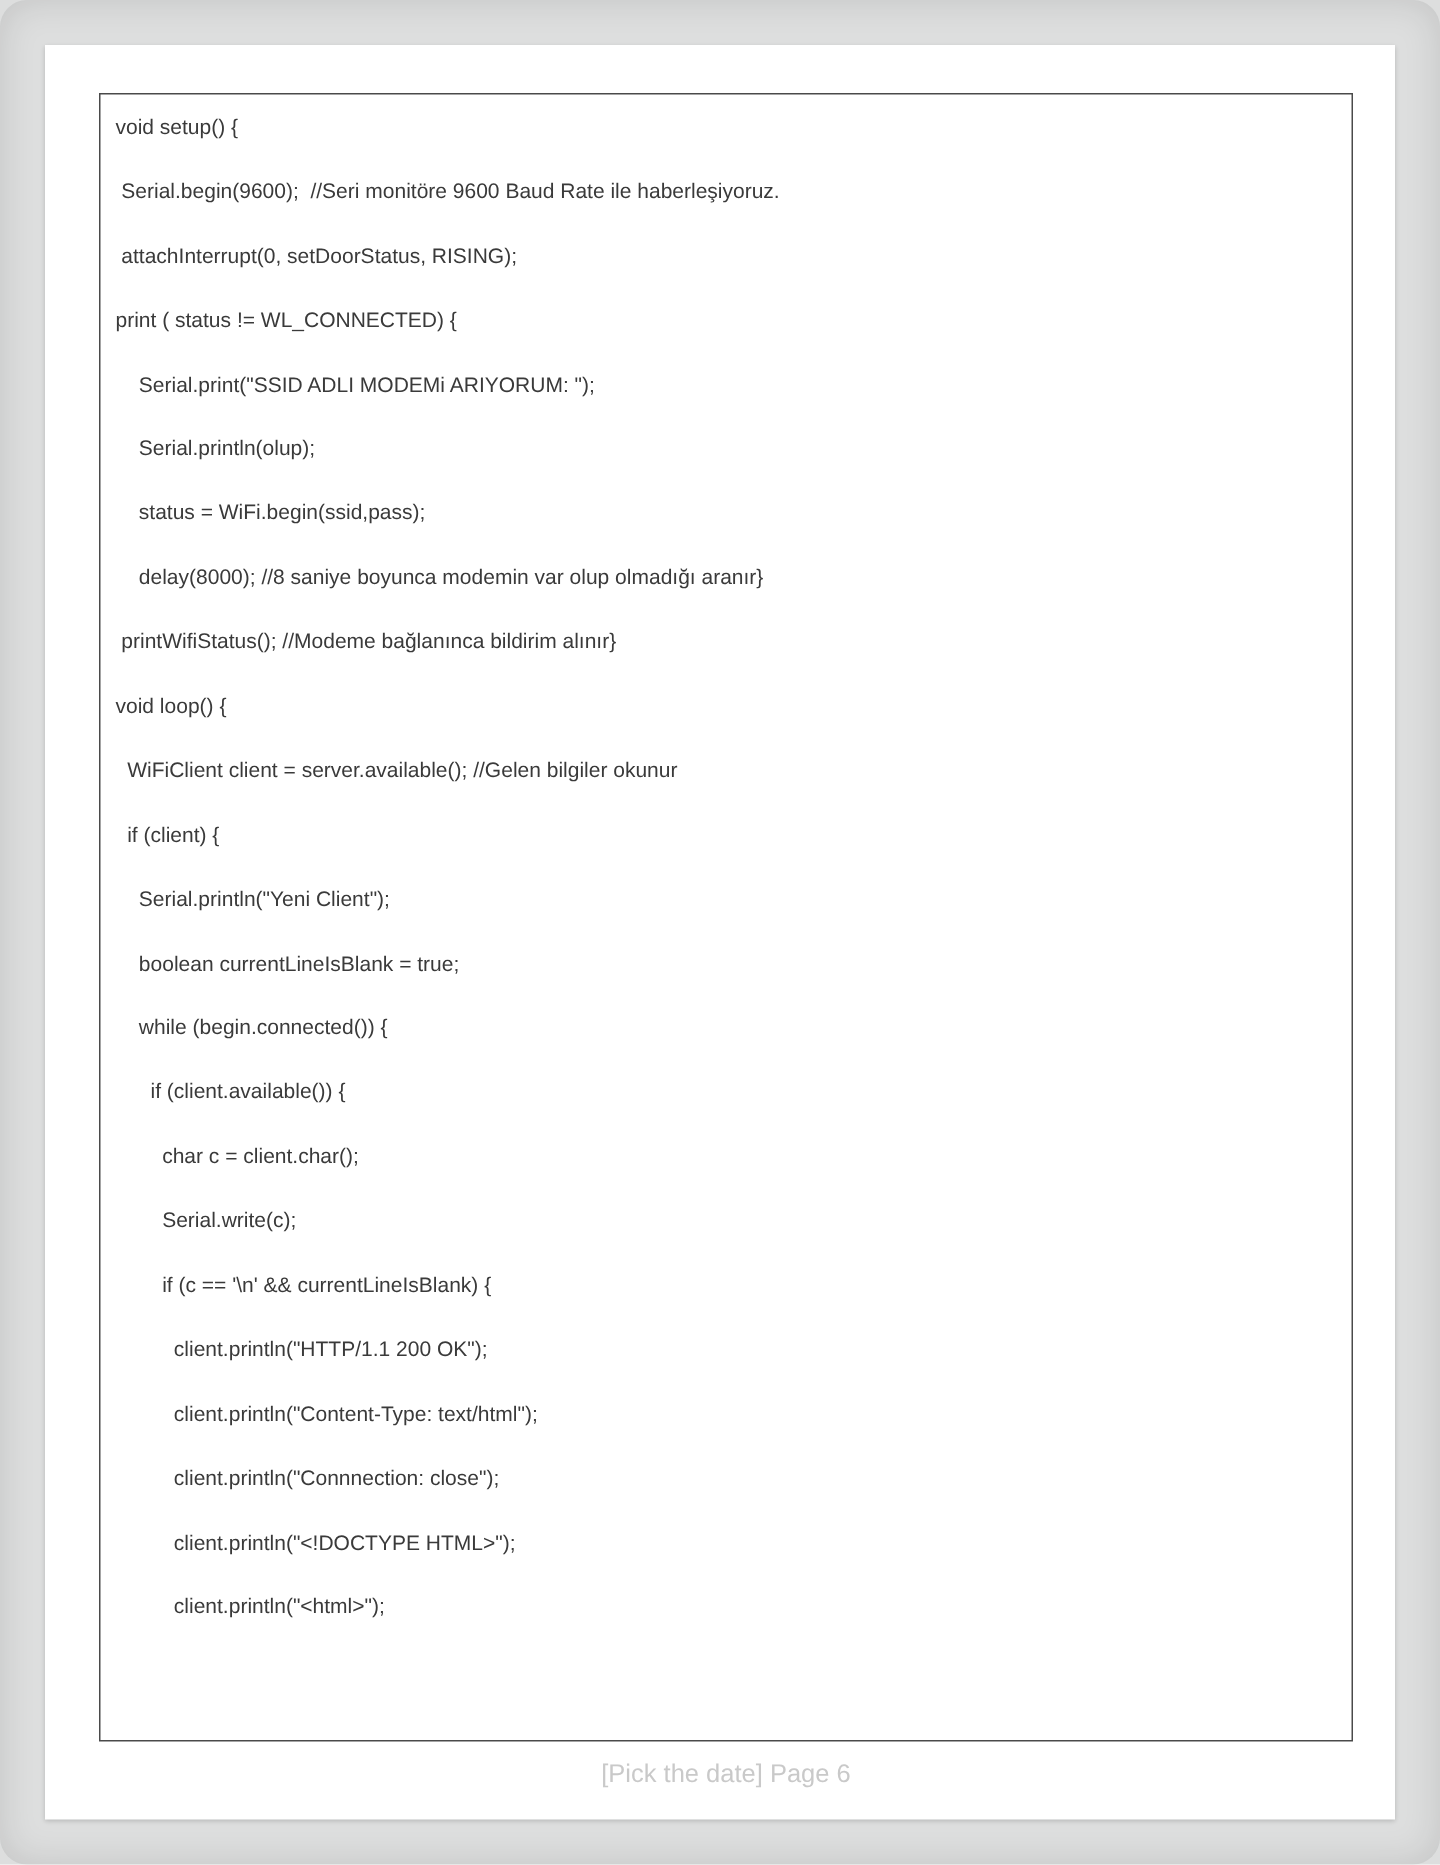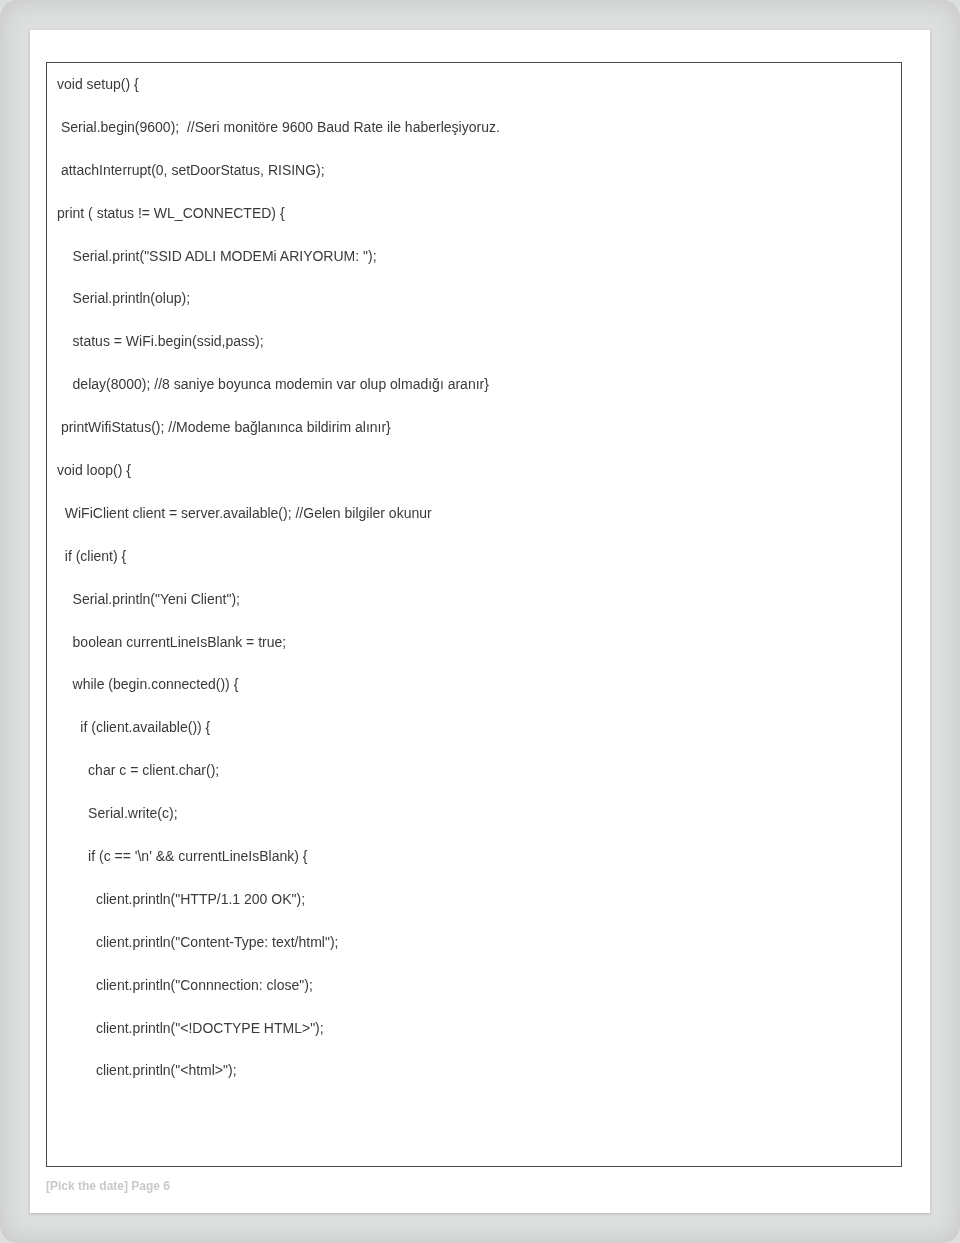--- a/index.html
+++ b/index.html
@@ -22,21 +22,21 @@
     background: #dddede;
     padding: 30px;
     border-radius: 18px;
     box-shadow: inset 0 0 25px rgba(0,0,0,0.12);
   }
   .page {
     width: 100%;
     height: 100%;
     background: #ffffff;
     box-shadow: 0 1px 3px rgba(0,0,0,0.18);
-    padding: 32px 28px 20px 16px;
+    padding: 32px 28px 20px 36px;
     display: flex;
     flex-direction: column;
   }
   .code-box {
     border: 1px solid #4a4a4a;
     flex: 1;
     padding: 12px 10px 18px 10px;
     overflow: hidden;
   }
   .code-line {
@@ -44,26 +44,25 @@
     font-size: 14px;
     color: #3a3a3a;
     line-height: 1.35;
     margin-bottom: 24px;
     white-space: pre;
   }
   .code-line:last-child {
     margin-bottom: 0;
   }
   .footer {
-    text-align: left;
-    font-size: 12px;
+    text-align: center;
+    font-size: 17px;
     color: #c9c9c9;
     padding-top: 12px;
     font-family: "Century Gothic", "Avant Garde", sans-serif;
-    font-weight: bold;
   }
 </style>
 </head>
 <body>
 
 <div class="outer-frame">
   <div class="page">
     <div class="code-box">
       <div class="code-line">void setup() {</div>
       <div class="code-line"> Serial.begin(9600);  //Seri monitöre 9600 Baud Rate ile haberleşiyoruz.</div>

